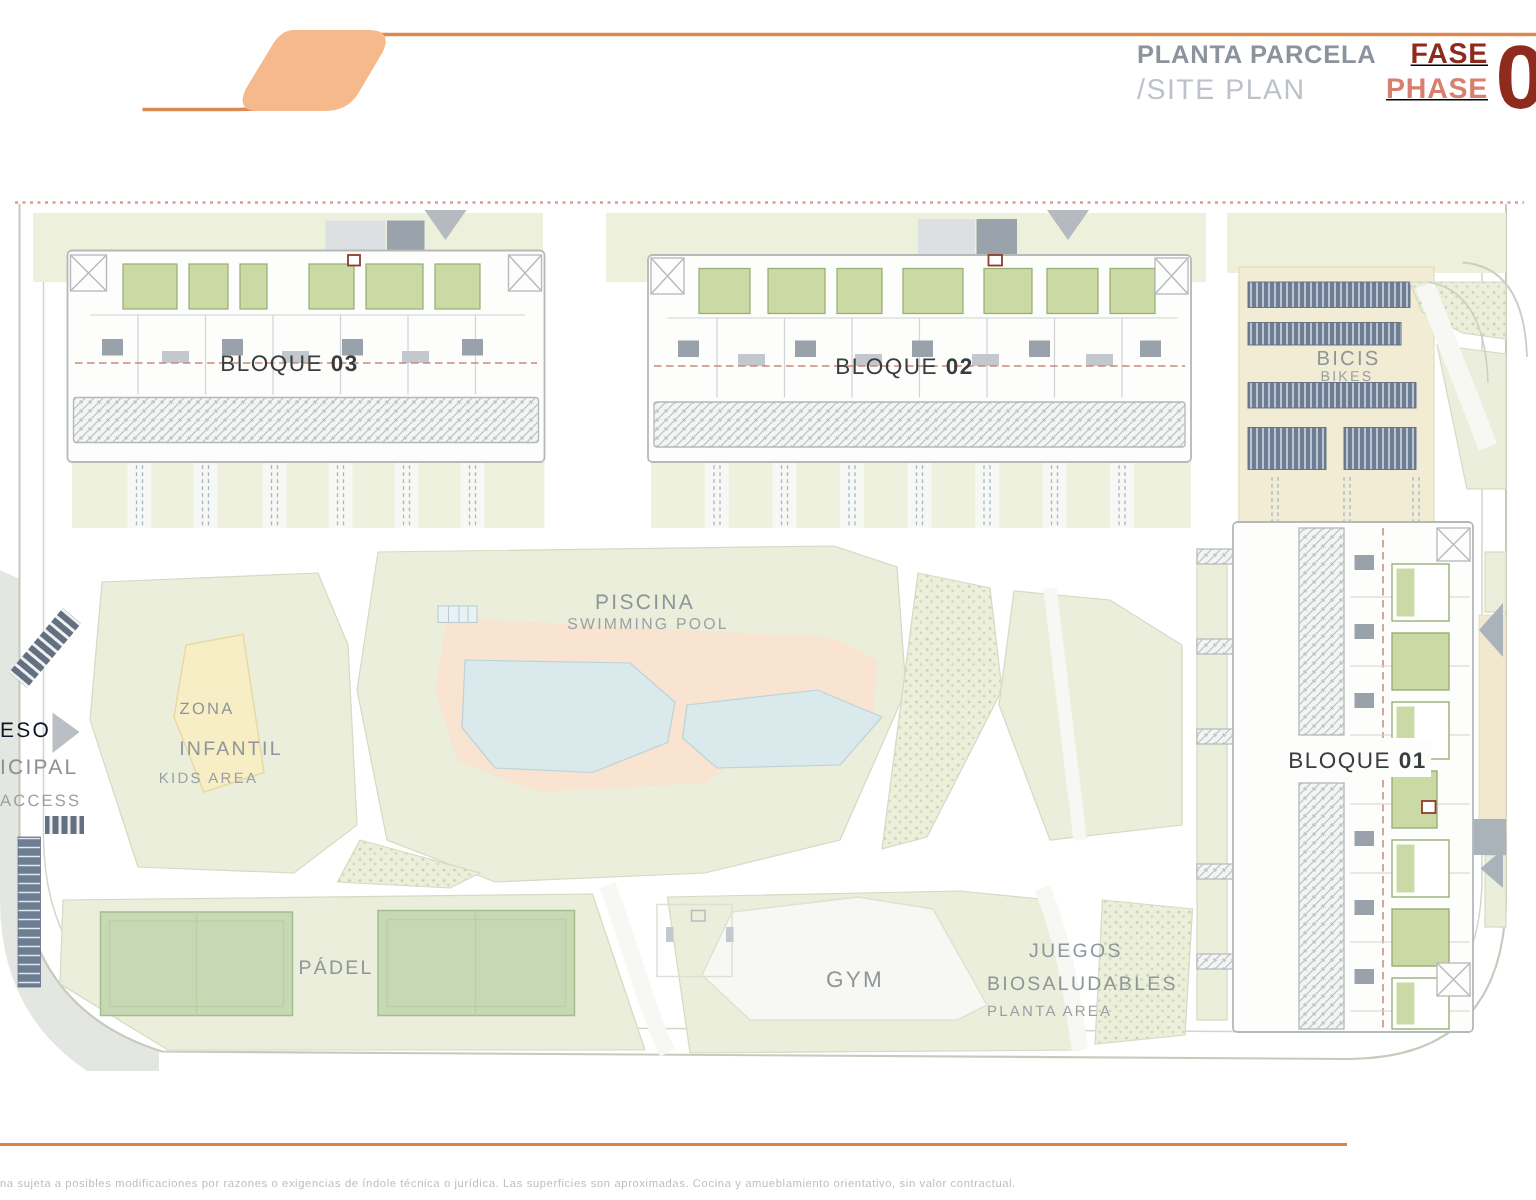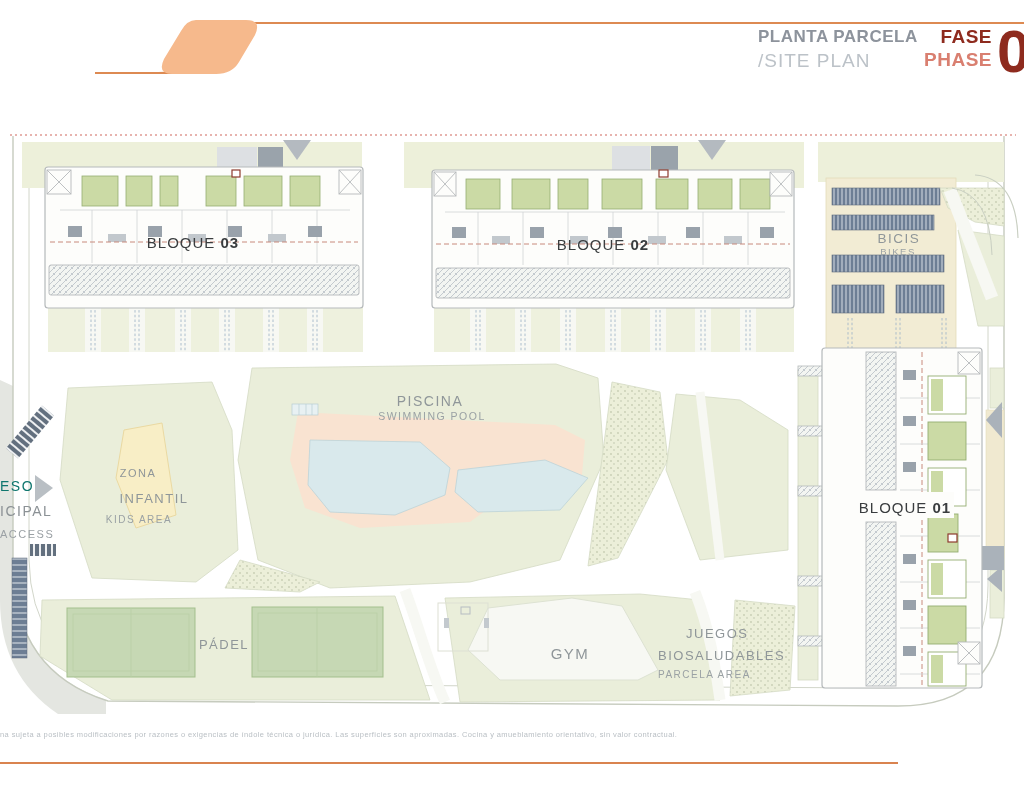--- a/index.html
+++ b/index.html
@@ -3,33 +3,33 @@
 <meta charset="utf-8">
 <style>
   html,body{margin:0;padding:0;}
   body{width:1024px;height:800px;position:relative;overflow:hidden;background:#ffffff;
        font-family:"Liberation Sans",sans-serif;}
   .abs{position:absolute;}
   
   #hdr-title{left:758px;top:28px;width:170px;line-height:1;}
   #hdr-title .l1{font-size:17px;font-weight:bold;color:#8d939c;letter-spacing:.5px;white-space:nowrap;}
   #hdr-title .l2{font-size:19px;color:#bcc2c8;letter-spacing:1px;margin-top:6px;}
-  #hdr-phase{left:922px;top:27px;width:70px;text-align:right;line-height:1;}
+  #hdr-phase{left:922px;top:27px;width:70px;text-align:right;line-height:1;text-decoration:underline;}
   #hdr-phase .f1{font-size:19px;font-weight:bold;color:#8e2b1e;letter-spacing:.5px;}
   #hdr-phase .f2{font-size:19px;font-weight:bold;color:#d97f70;letter-spacing:.5px;margin-top:4px;}
   #hdr-num{left:997px;top:22px;font-size:60px;font-weight:bold;color:#8e2b1e;line-height:1;}
   
   .lbl{position:absolute;color:#8f9699;letter-spacing:1.5px;white-space:nowrap;}
   .ctr{transform:translateX(-50%);}
   .blk{color:#3a3d3f;font-size:15px;letter-spacing:1px;}
   .blk b{font-weight:700;}
   .sub{color:#9aa1a4;}
   
   #foot-line{left:0;top:762px;width:898px;border-top:2px solid #d9834f;}
-  #foot-txt{left:0;top:730px;width:1024px;font-size:7.5px;color:#b9bfc4;letter-spacing:.4px;white-space:nowrap;}
+  #foot-txt{left:0;top:784px;width:1024px;font-size:7.5px;color:#b9bfc4;letter-spacing:.4px;white-space:nowrap;}
 </style>
 </head>
 <body>
 
 <svg class="abs" style="left:0;top:0" width="1024" height="100" viewBox="0 0 1024 100">
   <path d="M 95 73 H 158 C 186 73 184 72 199 54 C 214 36 221 24 246 23 L 1024 23" fill="none" stroke="#dd8a52" stroke-width="2.2"></path>
   <path d="M 196 20 L 246 20 Q 262 20 255 35 L 239 62 Q 232 74 216 74 L 172 74 Q 157 74 164 59 L 181 31 Q 187 20 196 20 Z" fill="#f6b98c"></path>
 </svg>
 
 <div class="abs" id="hdr-title">
@@ -318,20 +318,20 @@
 
 <div class="abs lbl ctr" style="left:138px;top:467px;font-size:11px">ZONA</div>
 <div class="abs lbl ctr" style="left:154px;top:491px;font-size:13px">INFANTIL</div>
 <div class="abs lbl sub ctr" style="left:139px;top:514px;font-size:10px">KIDS AREA</div>
 
 <div class="abs lbl ctr" style="left:224px;top:637px;font-size:13px">PÁDEL</div>
 <div class="abs lbl ctr" style="left:570px;top:645px;font-size:15px">GYM</div>
 
 <div class="abs lbl" style="left:686px;top:626px;font-size:13px">JUEGOS</div>
 <div class="abs lbl" style="left:658px;top:648px;font-size:13px">BIOSALUDABLES</div>
-<div class="abs lbl sub" style="left:658px;top:669px;font-size:10px">PARCELA AREA</div>
-
-<div class="abs lbl" style="left:0;top:478px;font-size:14px;color:#0f766e">ESO</div>
+<div class="abs lbl sub" style="left:658px;top:669px;font-size:10px">PLANTA AREA</div>
+
+<div class="abs lbl" style="left:0;top:478px;font-size:14px;color:#0f172a">ESO</div>
 <div class="abs lbl" style="left:0;top:503px;font-size:14px;color:#8b9195">ICIPAL</div>
 <div class="abs lbl" style="left:0;top:528px;font-size:11px;color:#9ba1a5">ACCESS</div>
 
 <div class="abs" id="foot-line"></div>
 <div class="abs" id="foot-txt">na sujeta a posibles modificaciones por razones o exigencias de índole técnica o jurídica. Las superficies son aproximadas. Cocina y amueblamiento orientativo, sin valor contractual.</div>
 
 </body></html>

